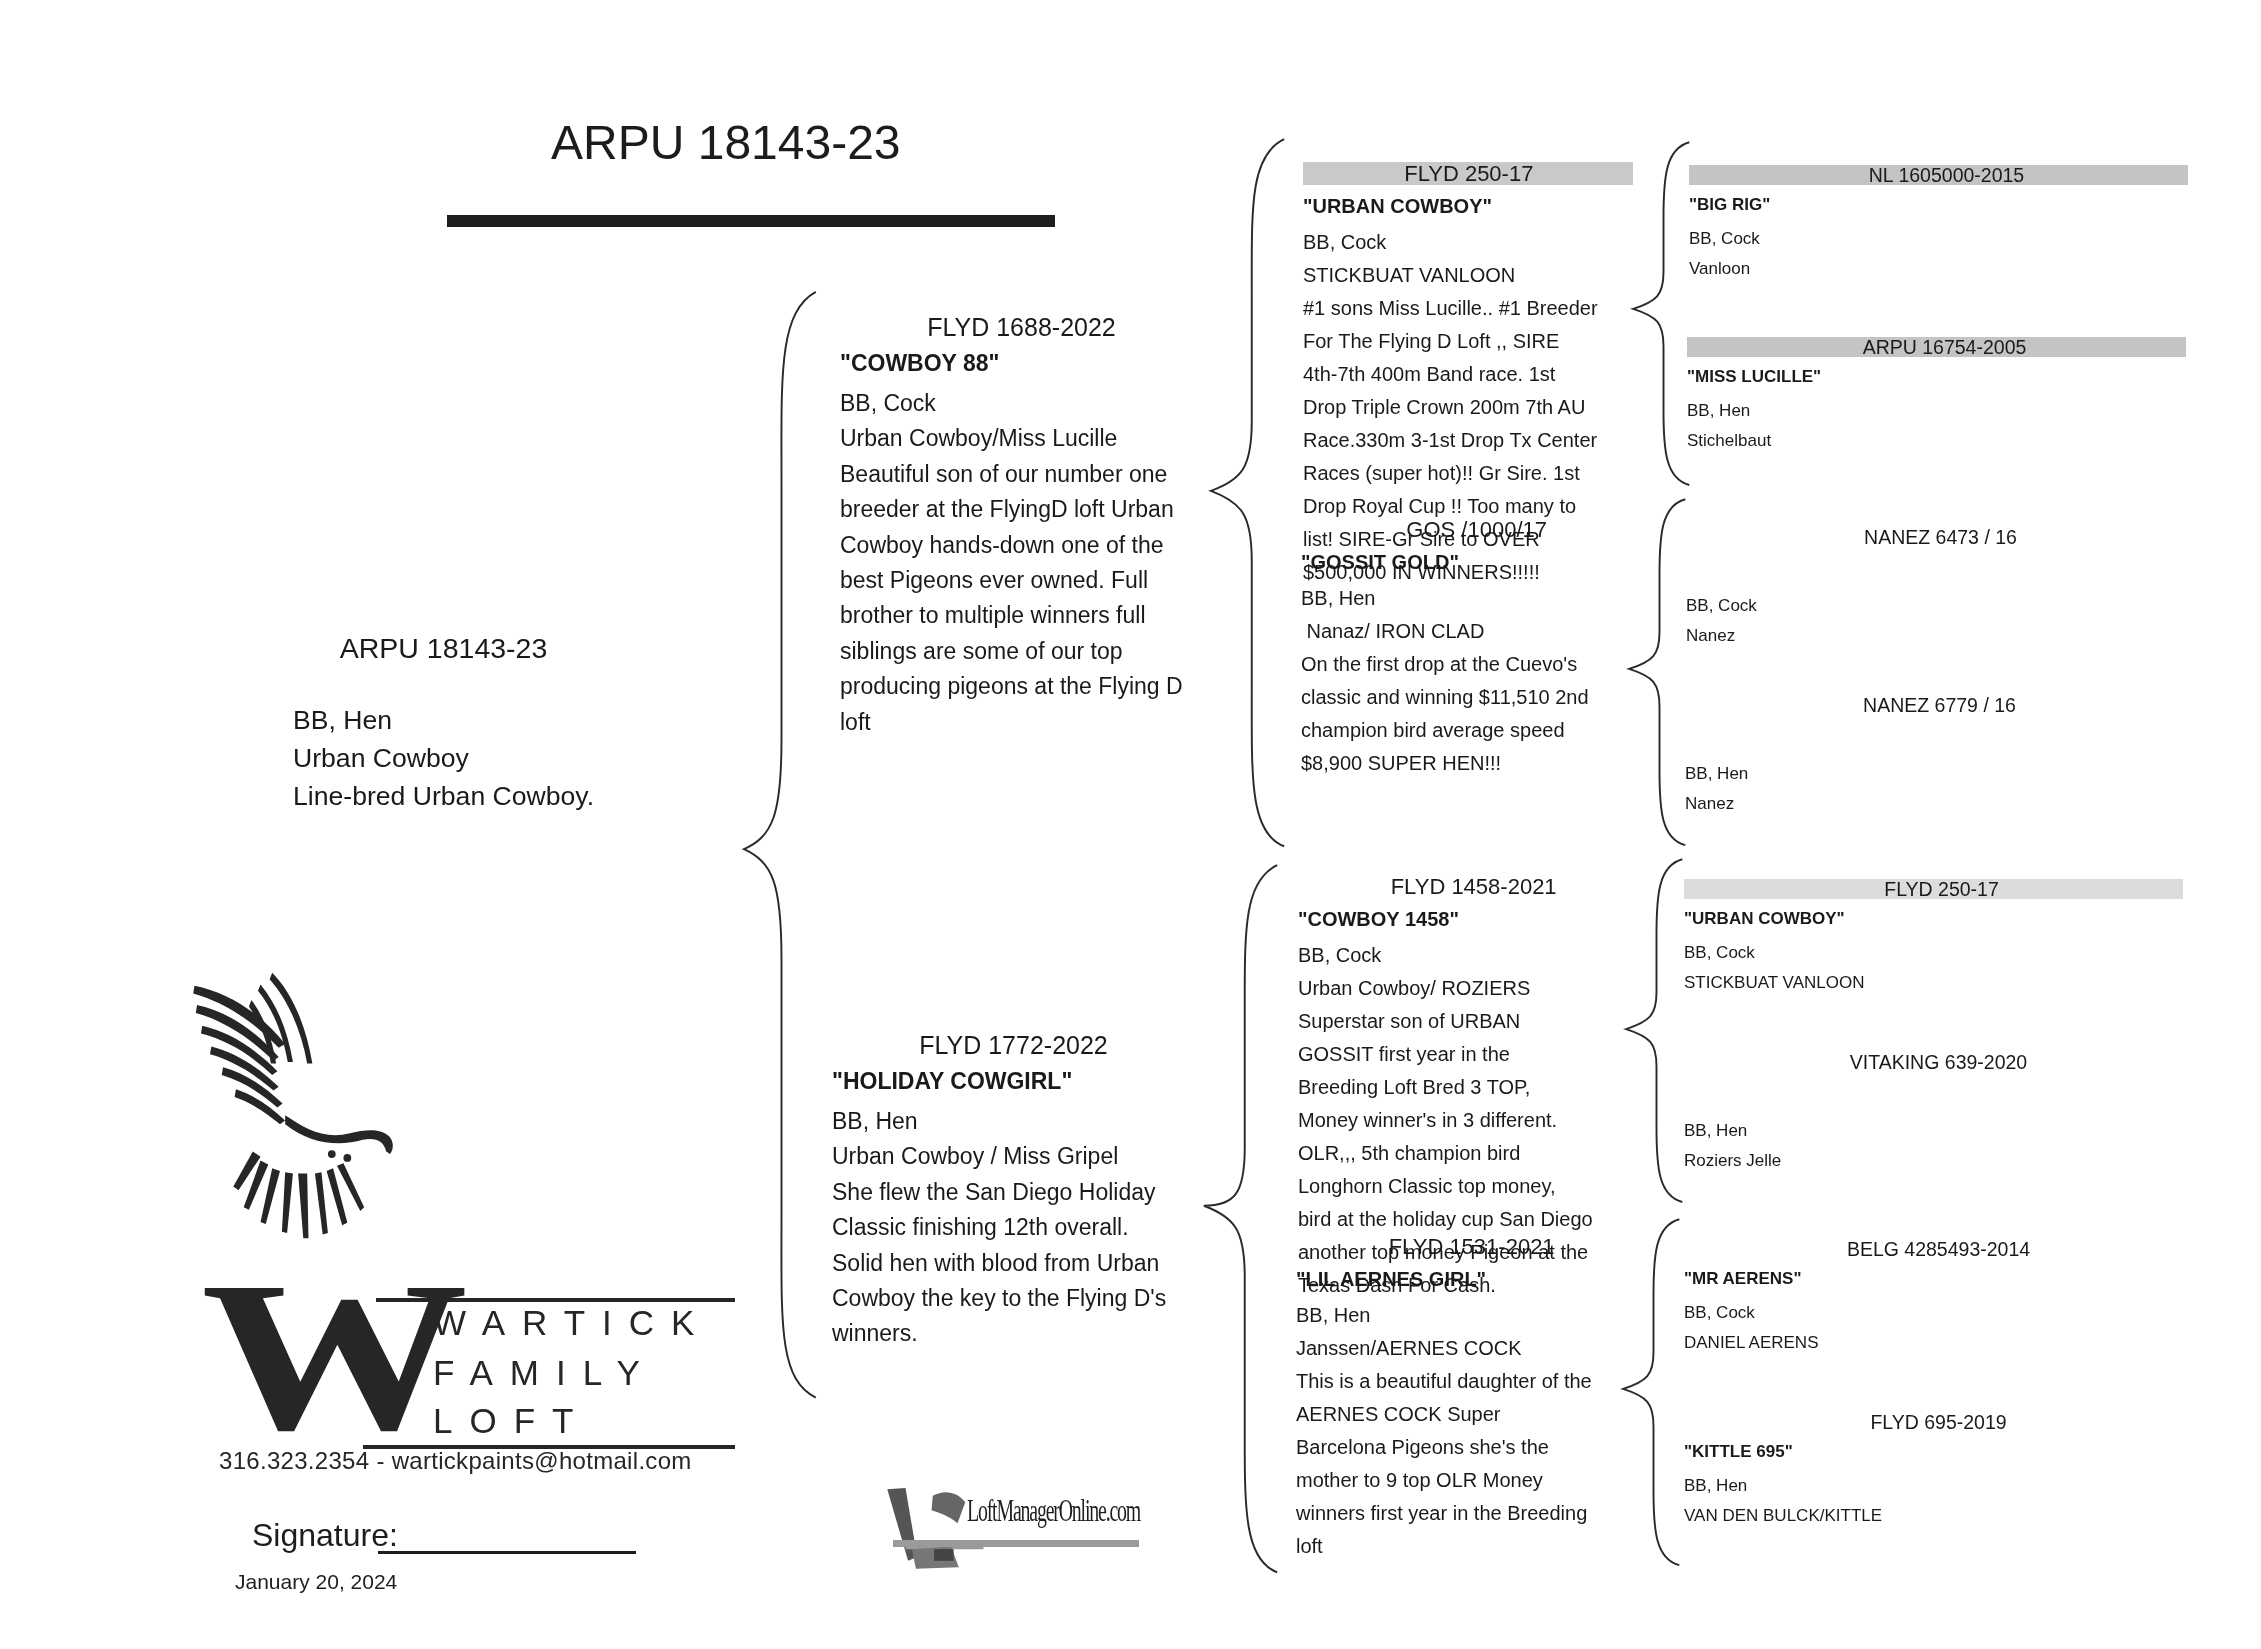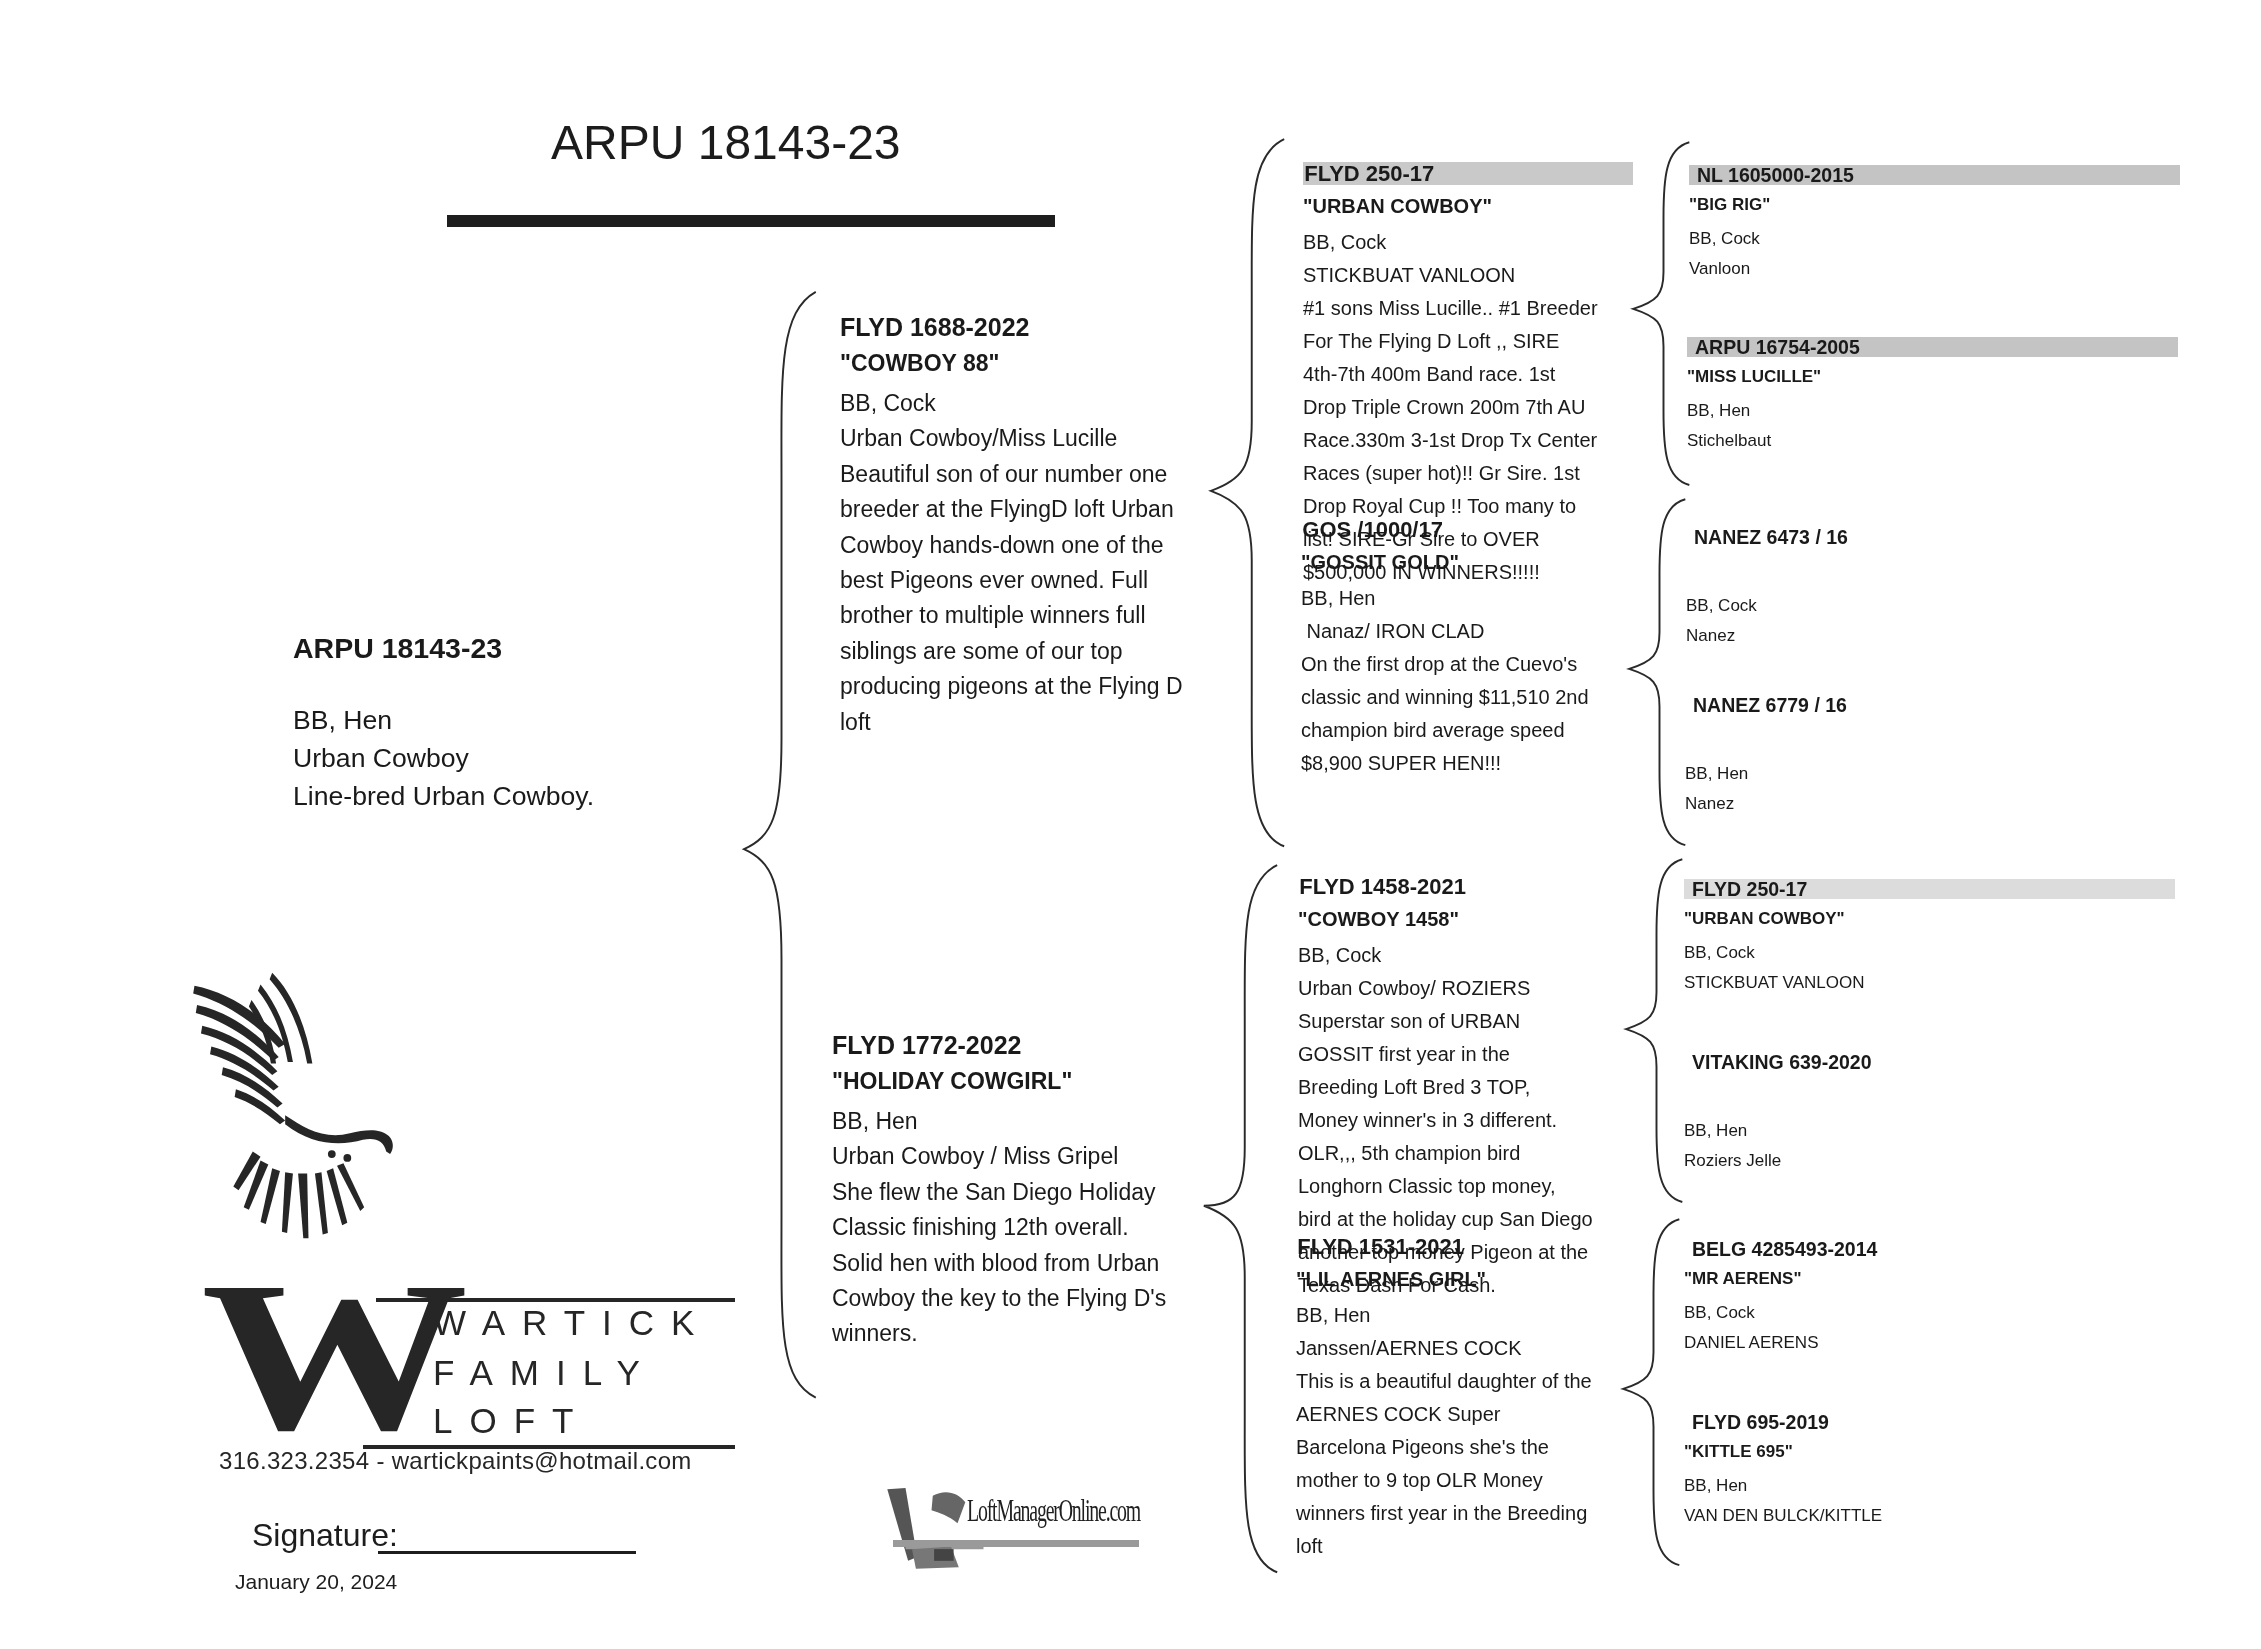--- a/index.html
+++ b/index.html
@@ -3,21 +3,21 @@
   <meta charset="utf-8">
   <style>
     html, body { margin: 0; padding: 0; background: #ffffff; }
     body { width: 2261px; height: 1650px; position: relative; overflow: hidden;
            font-family: "Liberation Sans", sans-serif; color: #1a1a1a; }
     .abs { position: absolute; }
     .title { left: 551px; top: 115px; font-size: 48px; font-weight: normal; letter-spacing: 0px; color: #1c1c1c; }
     .title-rule { left: 447px; top: 215px; width: 608px; height: 12.3px; background: #1e1e1e; }
 
     .card { position: absolute; white-space: pre-line; }
-    .card .band { display: block; font-weight: bold; }
+    .card .band { display: block; font-weight: normal; text-align: center; }
     .card .name { display: block; font-weight: bold; }
     .card .line { display: block; }
 
     
     .subject { left: 293px; top: 619px; }
     .subject .band { font-size: 28.5px; line-height: 36px; margin-bottom: 30px; }
     .subject .line { font-size: 26.6px; line-height: 27px; }
 
     
     .g1 { width: 363px; }
@@ -27,21 +27,21 @@
 
     
     .g2 { width: 350px; }
     .g2 .band { font-size: 22px; line-height: 23px; padding-left: 1.3px; }
     .g2 .name { font-size: 20px; line-height: 21.4px; margin-bottom: 2.6px; }
     .g2 .line { font-size: 20px; line-height: 22px; }
     .g2 .band.shaded { background: #c9c9c9; width: 976px; max-width: 324px; }
 
     
     .g3 { width: 493px; }
-    .g3 .band { font-size: 19.5px; line-height: 20px; padding-left: 8px; }
+    .g3 .band { font-size: 19.5px; line-height: 20px; padding-left: 16px; }
     .g3 .name { font-size: 17px; line-height: 18px; margin-bottom: 3.9px; }
     .g3 .line { font-size: 17px; line-height: 19px; }
     .g3 .band.shaded { background: #c4c4c4; }
     .g3 .spacer { display: block; height: 27px; }
 
     .bracket { position: absolute; overflow: visible; }
     .bracket path { fill: none; stroke: #2a2a2a; stroke-width: 3px; }
     .logo-contact { left: 219px; top: 1447px; font-size: 24px; color: #262626; letter-spacing: 0.3px; }
     .logo-w { left: 201px; top: 1271px; font-family: "Liberation Serif", serif; font-size: 214px; line-height: 169px; font-weight: bold; color: #262626; transform: scaleX(1.25); transform-origin: left top; }
     .logo-word { font-size: 35px; letter-spacing: 17px; color: #262626; }

